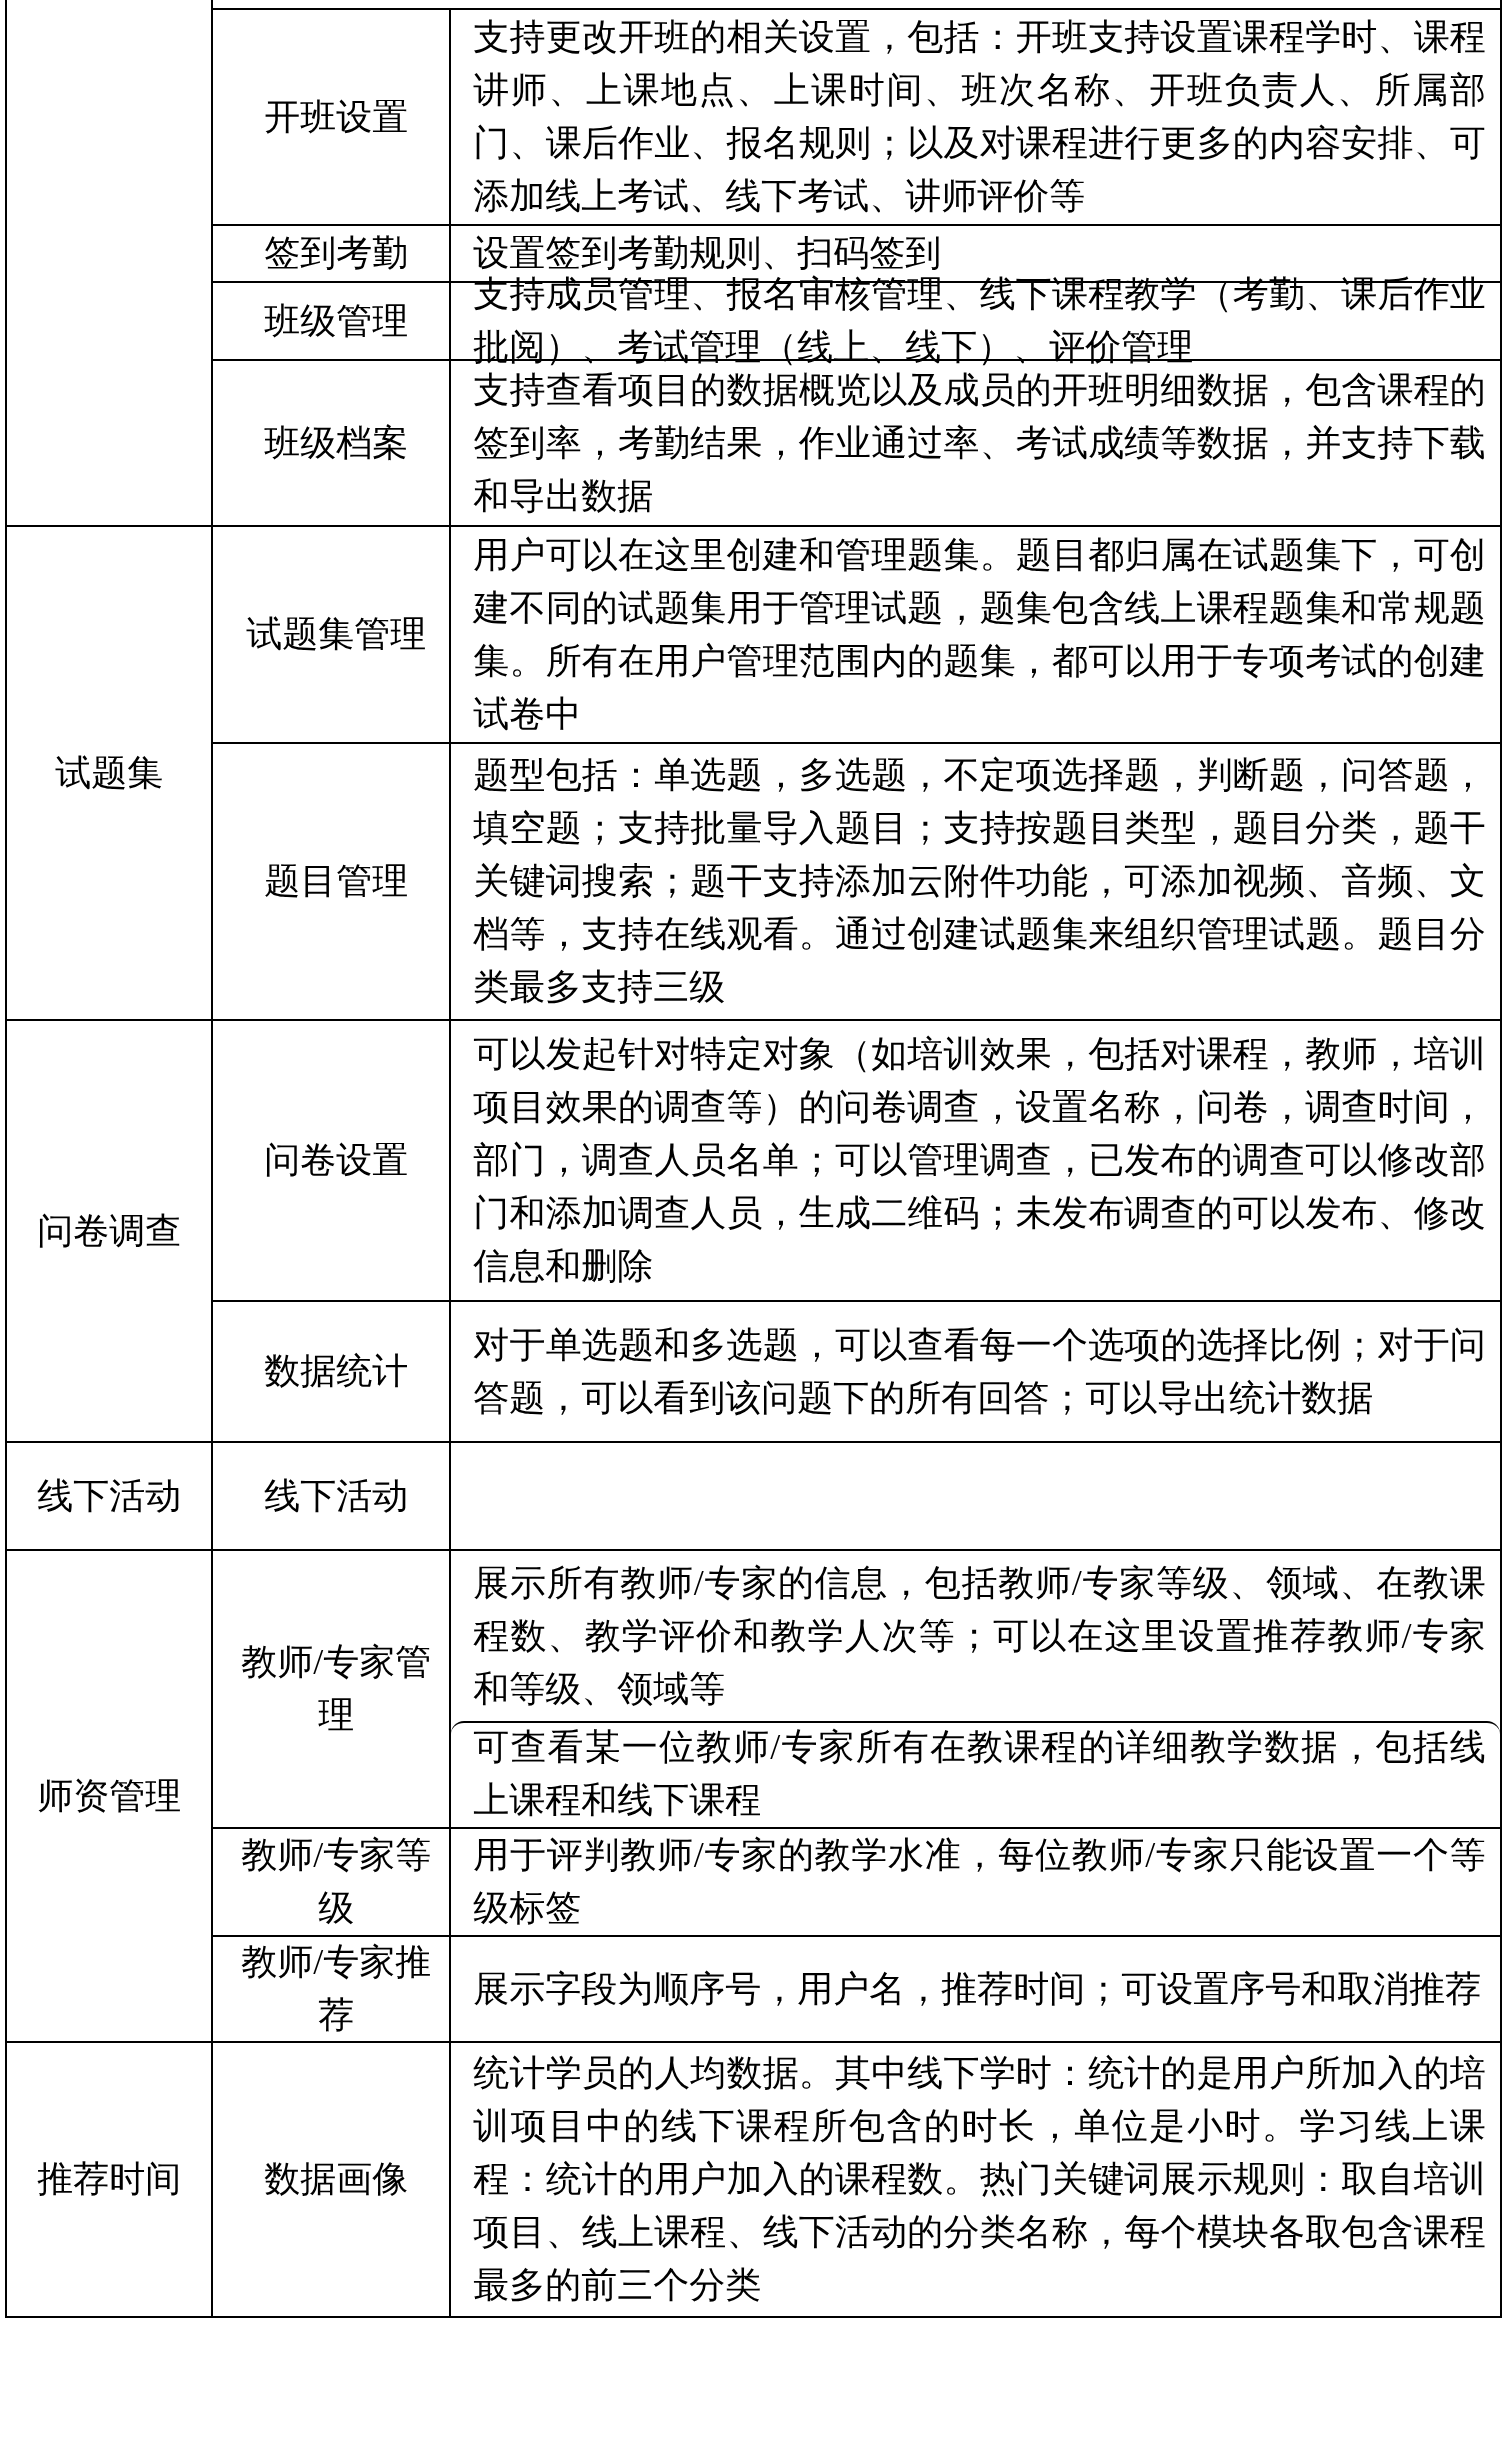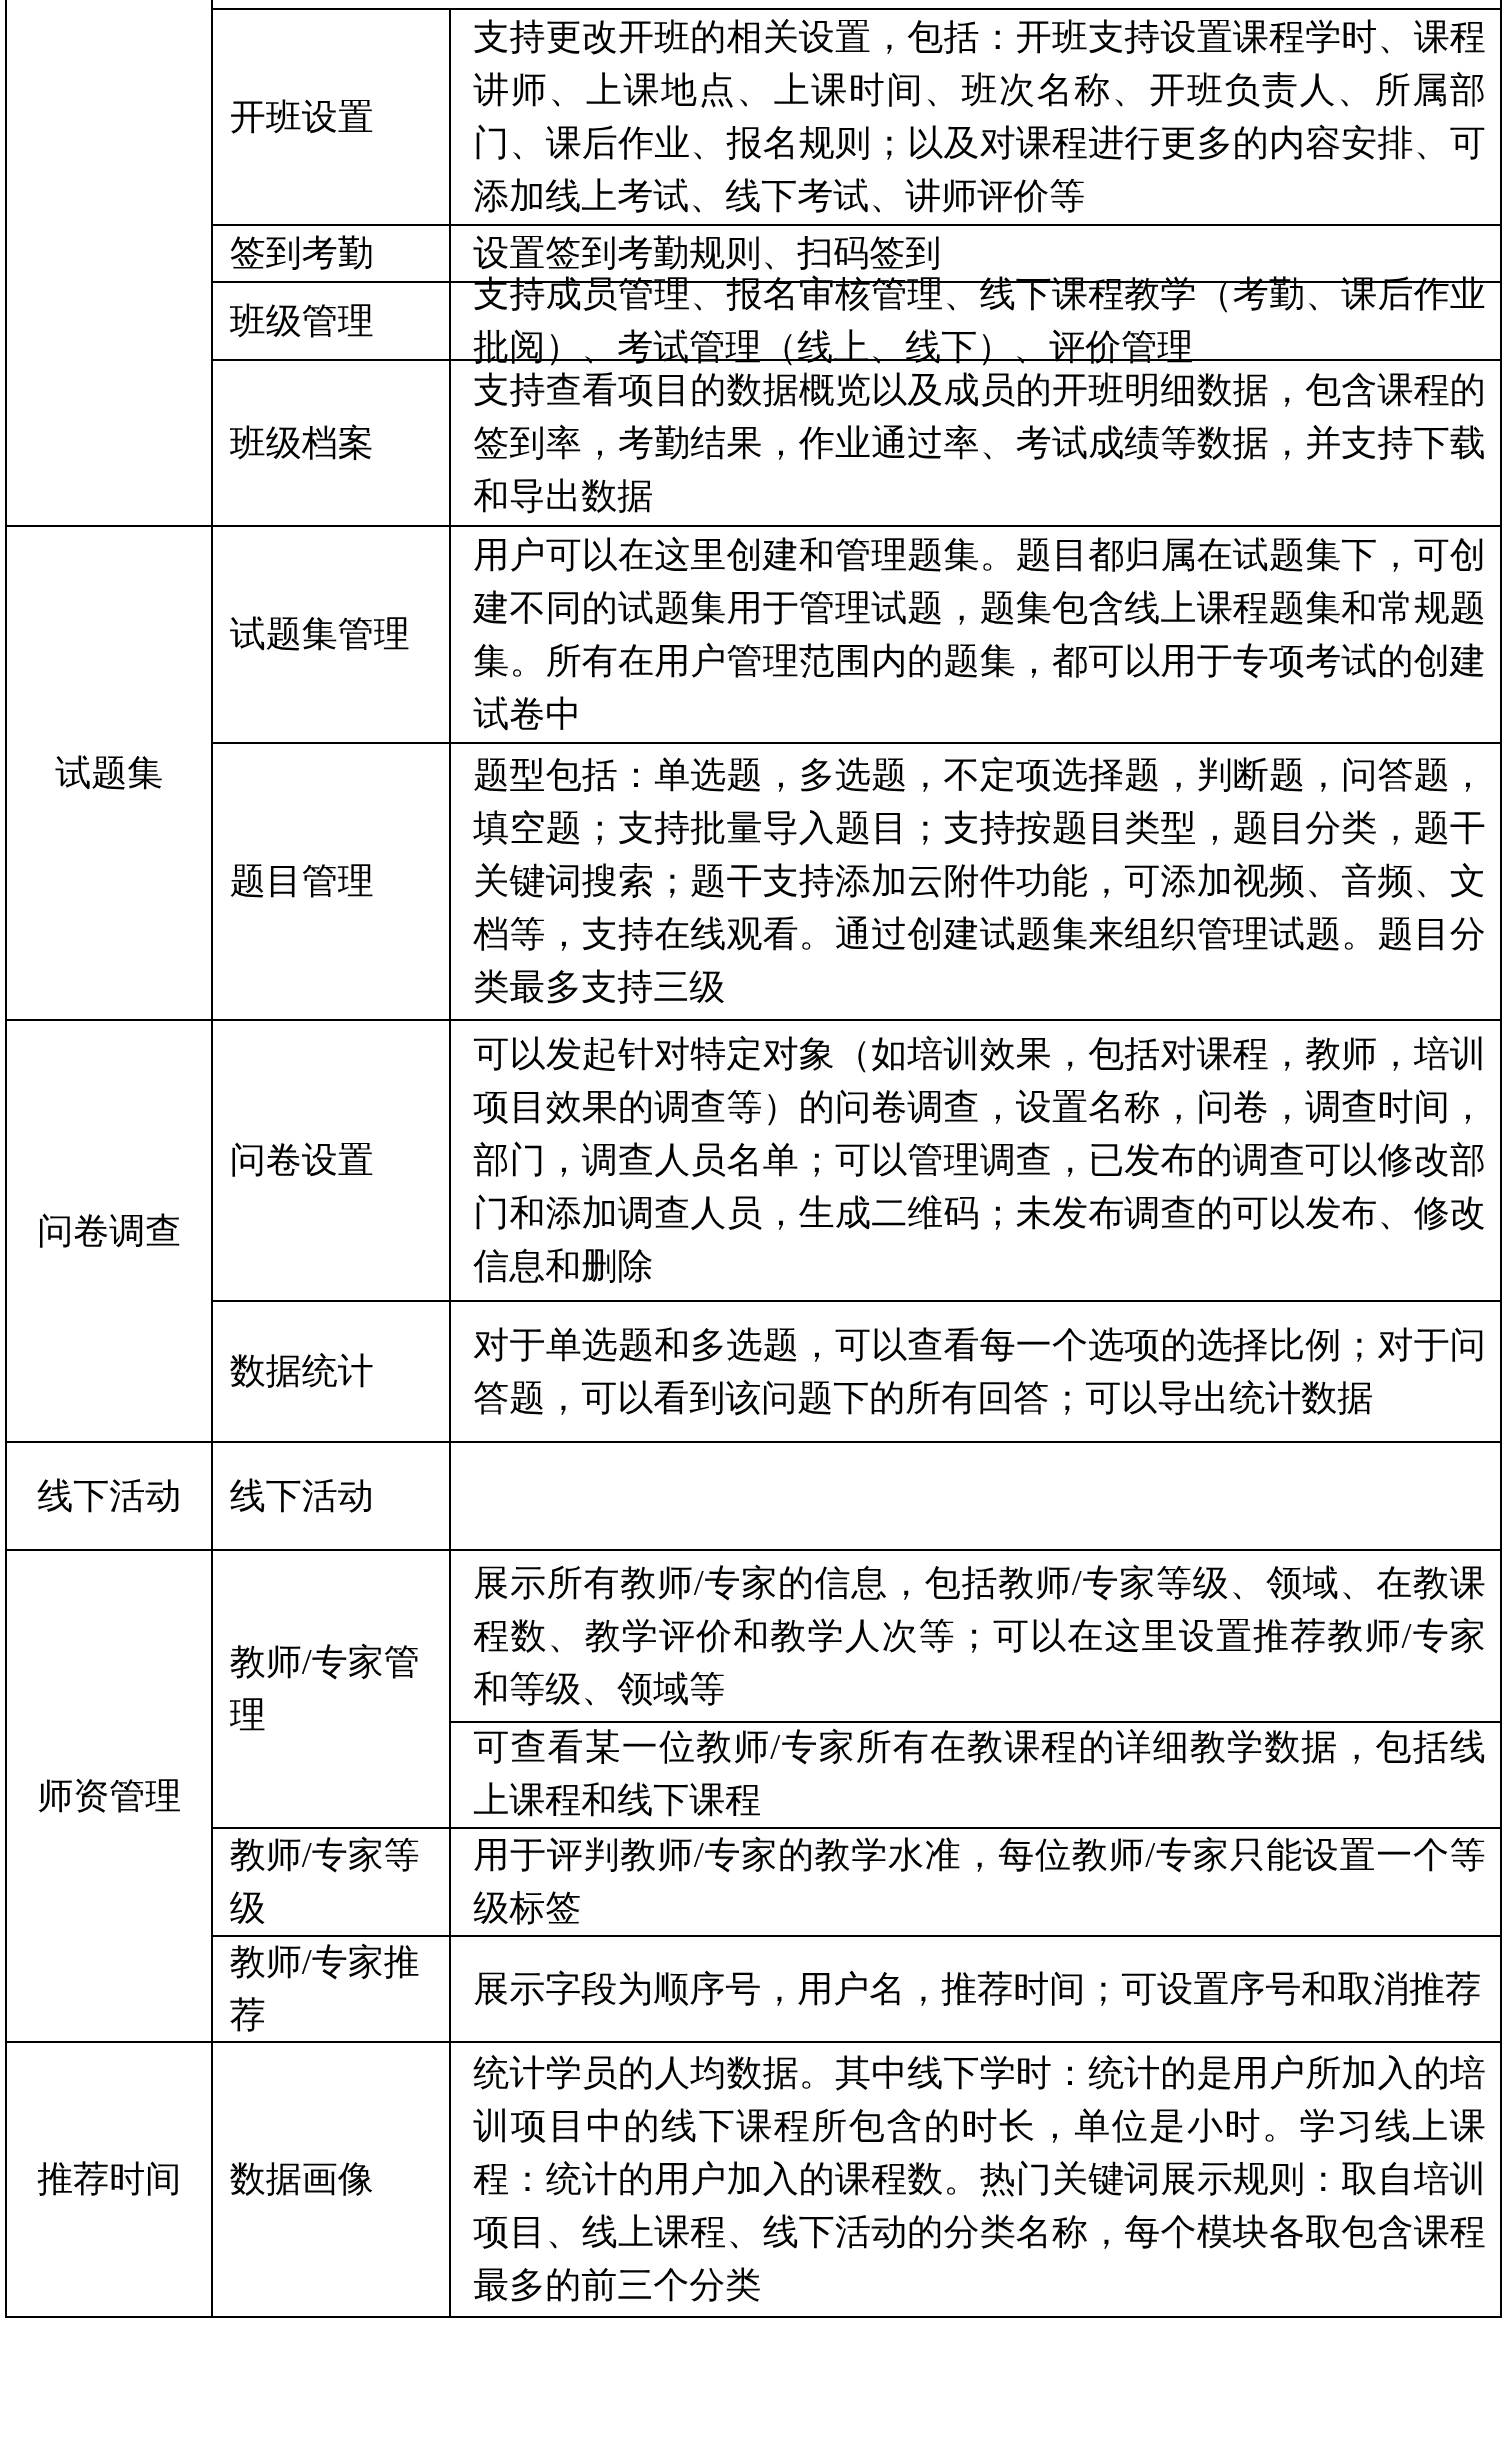--- a/index.html
+++ b/index.html
@@ -63,40 +63,40 @@
   .row.row-sep { border-top: 2px solid #000; }
   .label-cell {
     flex: 0 0 238px;
     width: 238px;
     border-right: 2px solid #000;
     display: flex;
     align-items: center;
     padding-left: 16.4px;
     padding-right: 6.6px;
   }
-  .label-cell .txt { width: 100%; text-align: left; }
+  .label-cell .txt { width: 100%; text-align: center; }
   .desc-cell {
     flex: 1 1 auto;
     min-width: 0;
     display: flex;
     align-items: center;
     padding-left: 22px;
     padding-right: 14.5px;
   }
   .desc-cell .txt {
     width: 100%;
     text-align: justify;
   }
   .desc-stack {
     flex: 1 1 auto;
     min-width: 0;
     display: flex;
     flex-direction: column;
   }
-  .desc-stack .desc-cell { flex: 0 0 auto; }
+  .desc-stack .desc-cell { flex: 0 0 auto; border-radius: 13px; }
   .desc-split { border-top: 2px solid #000; }
 </style>
 </head>
 <body>
 
 <div class="page">
   <div class="table">
 
     <div class="group">
       <div class="cat-cell">

